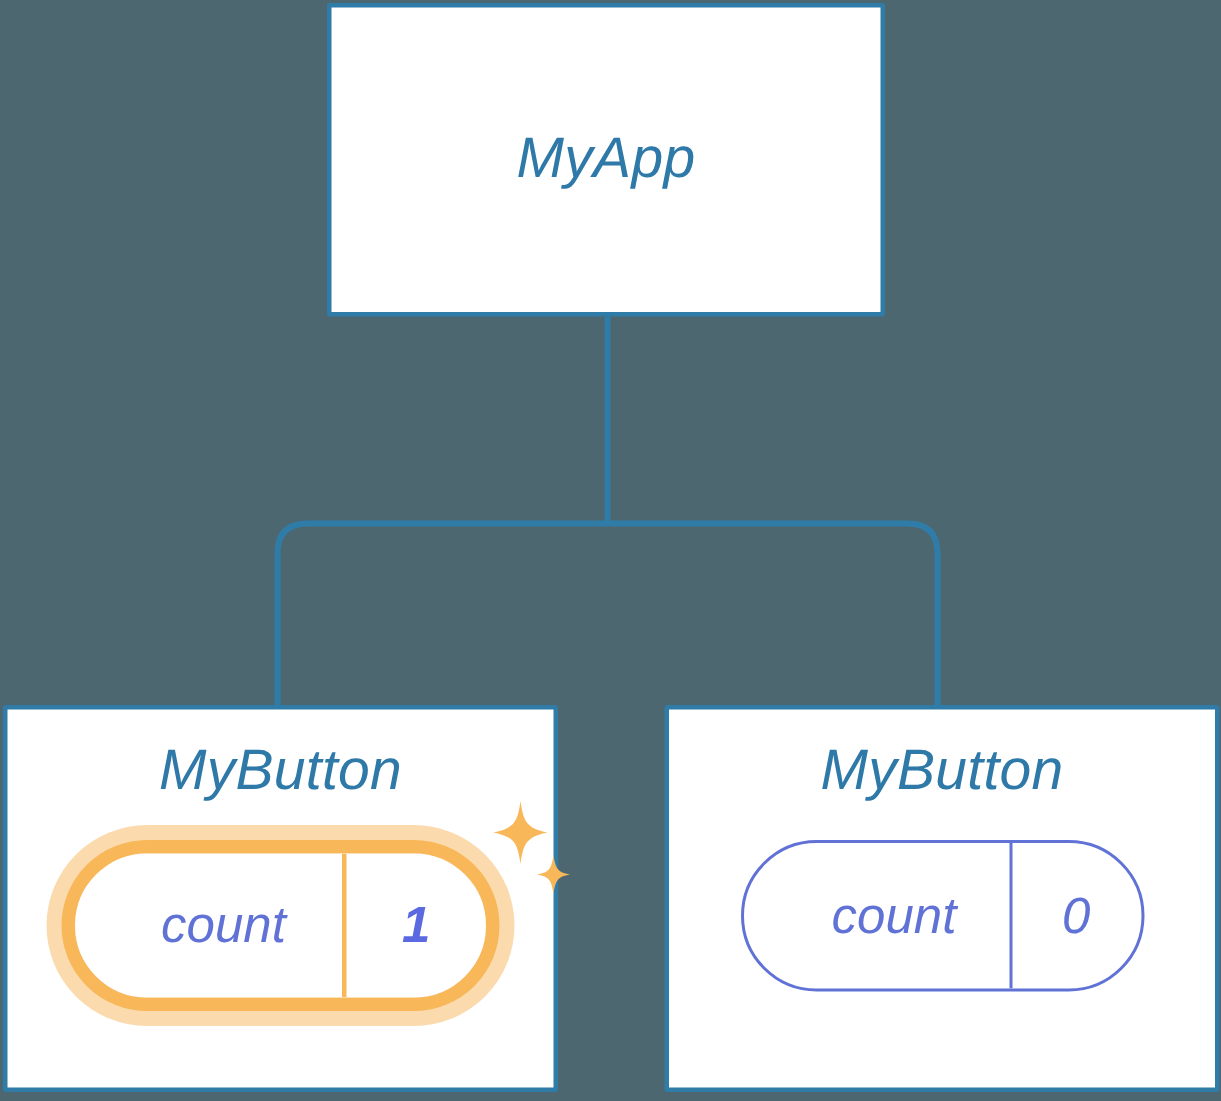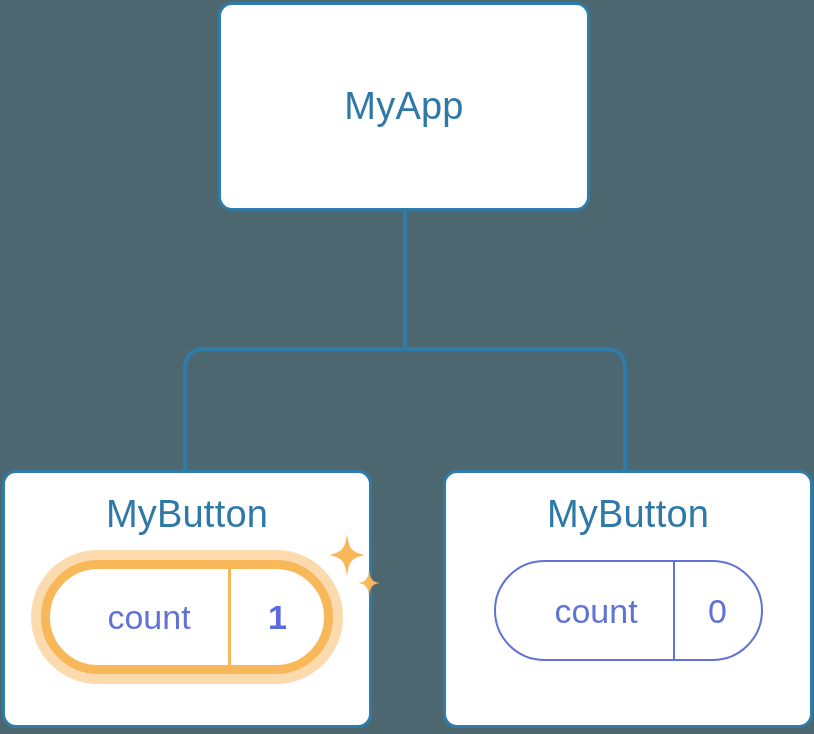--- a/index.html
+++ b/index.html
@@ -29,24 +29,25 @@
     width: 814px;
     height: 734px;
     pointer-events: none;
   }
 
   
   .node {
     position: absolute;
     background: #ffffff;
     border: 3px solid #2f7ca8;
-    border-radius: 14px;
+    border-radius: 2px;
     display: flex;
     flex-direction: column;
     align-items: center;
+    font-style: italic;
   }
 
   .node-root {
     left: 218px;
     top: 2px;
     width: 372px;
     height: 209px;
     justify-content: center;
   }
 

